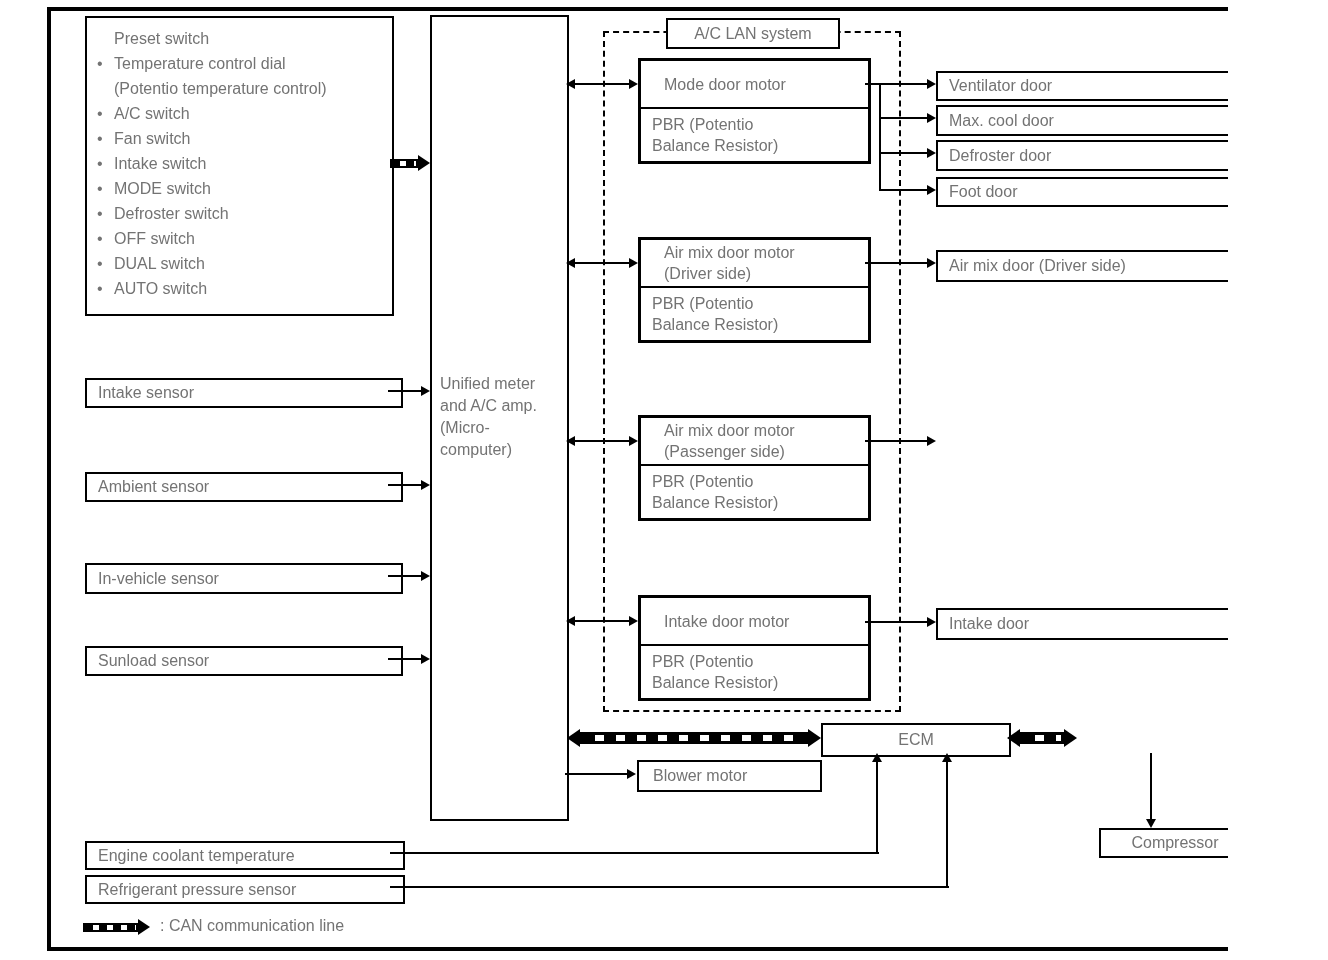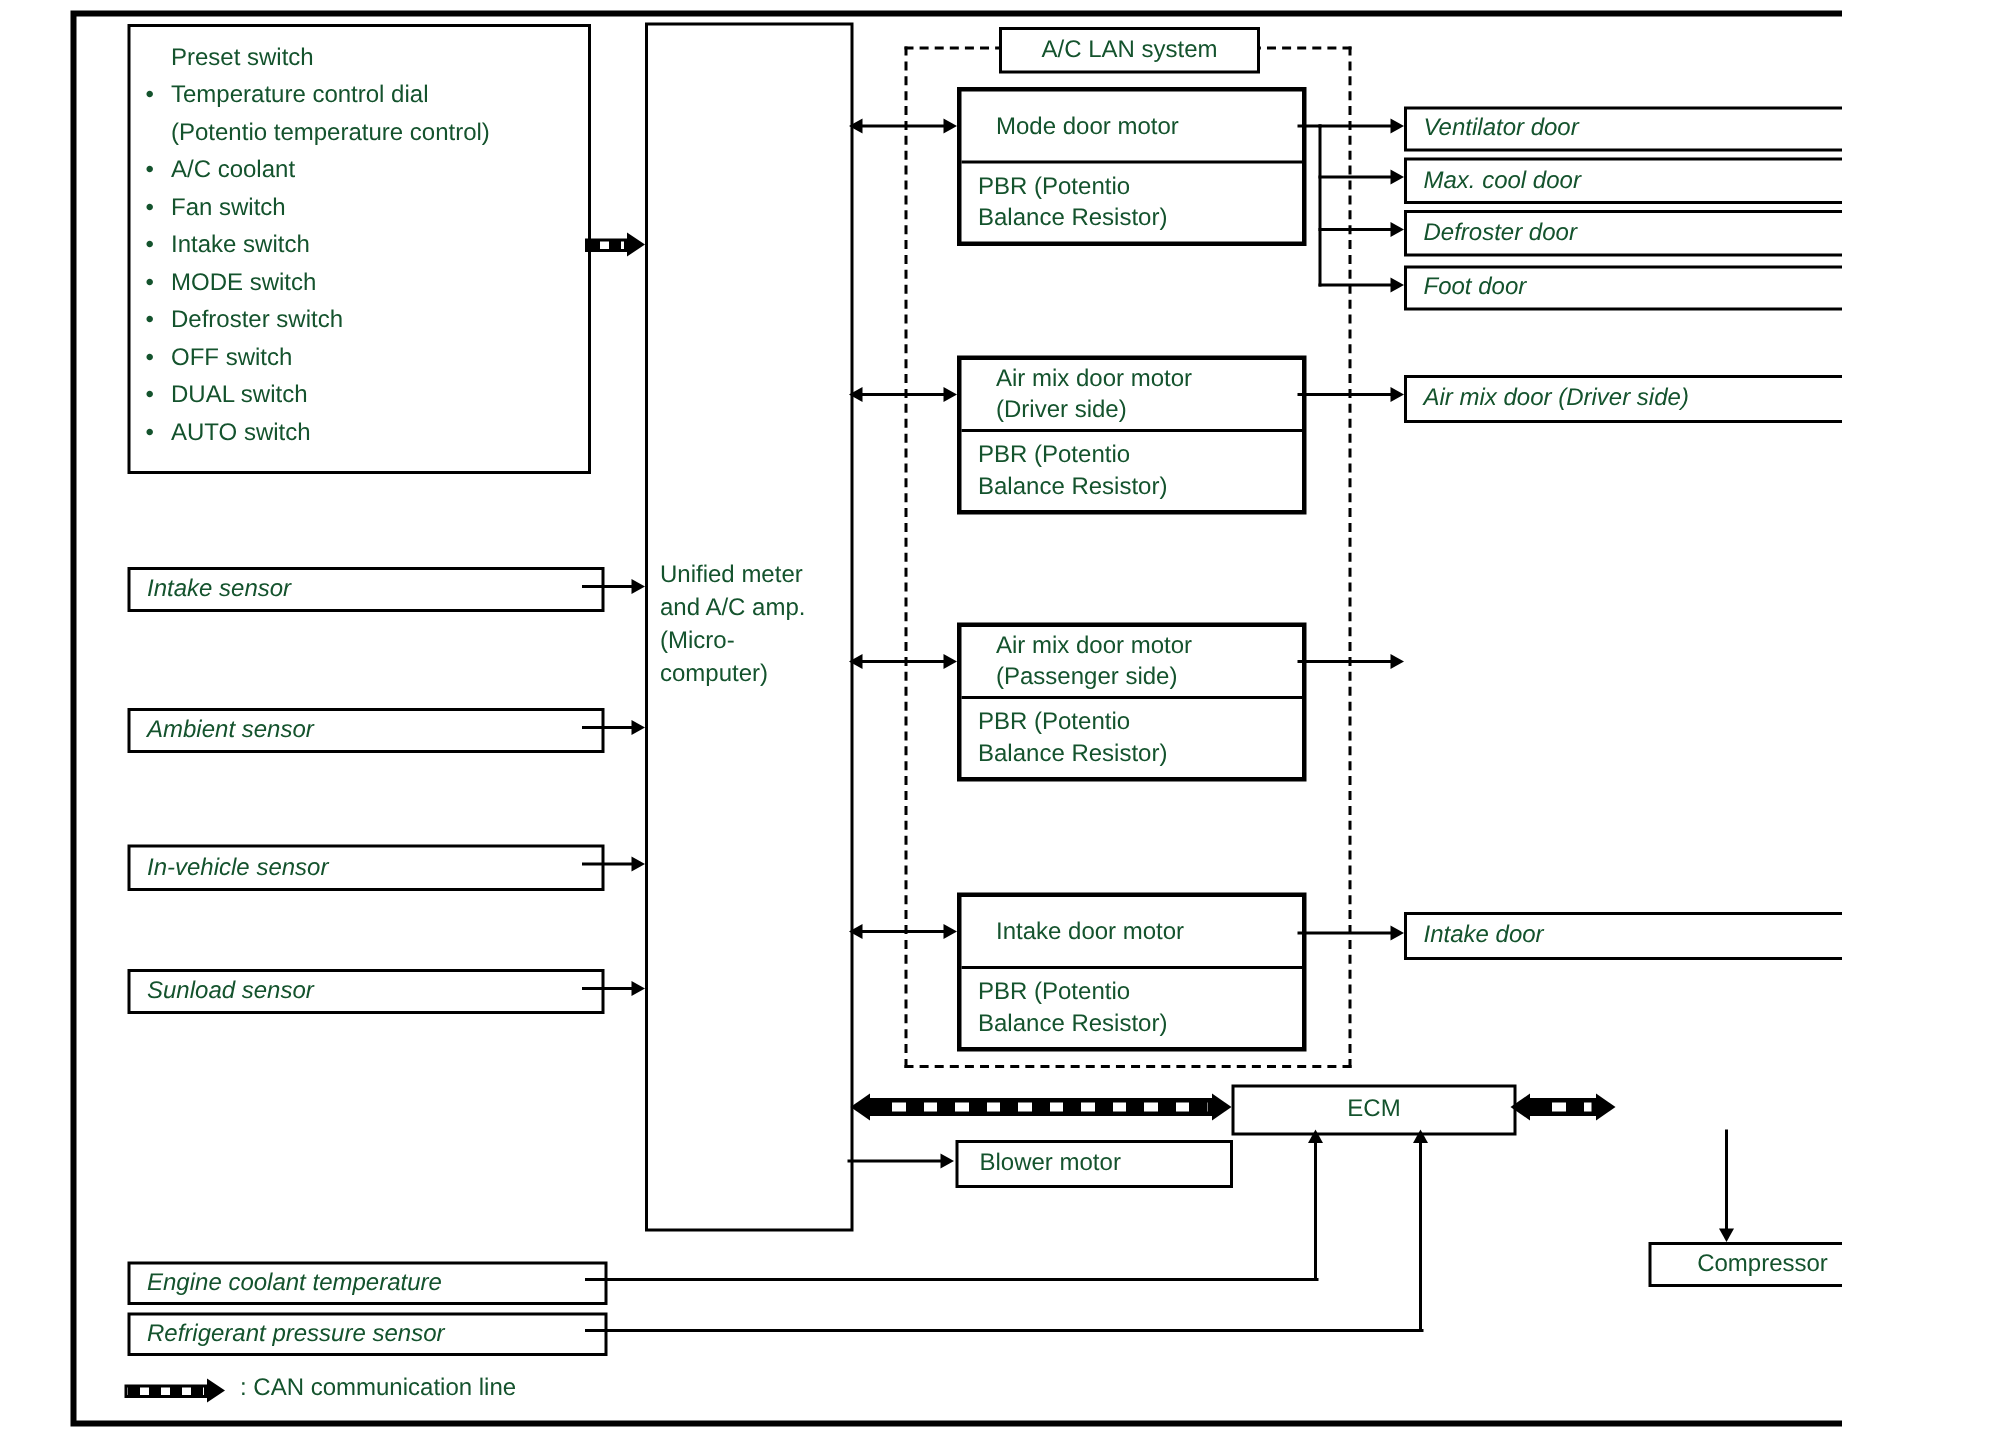--- a/index.html
+++ b/index.html
@@ -1,22 +1,22 @@
 <!DOCTYPE html>
 <html><head>
 <meta charset="utf-8">
 <style>
   html,body{margin:0;padding:0;background:#fff;}
   #stage{position:relative;width:1228px;height:960px;background:#fff;
-         font-family:"Liberation Sans","DejaVu Sans",sans-serif;color:#14532d;
+         font-family:"Liberation Sans","DejaVu Sans",sans-serif;color:#737373;
          font-size:16px;line-height:1.2;overflow:hidden;}
   .abs{position:absolute;}
   .frame{border:4px solid #000;}
   .box{position:absolute;border:2px solid #000;background:#fff;display:flex;align-items:center;}
-  .box.padL{padding-left:11px;font-style:italic;}
+  .box.padL{padding-left:11px;}
   .box.center{justify-content:center;}
   .dashed{position:absolute;border:2px dashed #000;}
   .motor{position:absolute;border:3px solid #000;background:#fff;display:flex;flex-direction:column;}
   .motor .c1{flex:0 0 46px;border-bottom:2px solid #000;display:flex;align-items:center;padding-left:23px;white-space:pre-line;line-height:21px;}
   .motor .c2{flex:1;display:flex;align-items:center;padding-left:11px;white-space:pre-line;line-height:21px;}
   .pre{white-space:pre-line;}
   .hline{position:absolute;background:#000;height:2px;}
   .vline{position:absolute;background:#000;width:2px;}
   .tri-right{position:absolute;width:0;height:0;border-top:5px solid transparent;border-bottom:5px solid transparent;border-left:9px solid #000;}
   .tri-left{position:absolute;width:0;height:0;border-top:5px solid transparent;border-bottom:5px solid transparent;border-right:9px solid #000;}
@@ -54,21 +54,21 @@
       <div class="li">
           <span class="mk">•</span>
           <span>Temperature control dial</span>
         </div>
       <div class="li">
           <span class="mk"></span>
           <span>(Potentio temperature control)</span>
         </div>
       <div class="li">
           <span class="mk">•</span>
-          <span>A/C coolant</span>
+          <span>A/C switch</span>
         </div>
       <div class="li">
           <span class="mk">•</span>
           <span>Fan switch</span>
         </div>
       <div class="li">
           <span class="mk">•</span>
           <span>Intake switch</span>
         </div>
       <div class="li">

